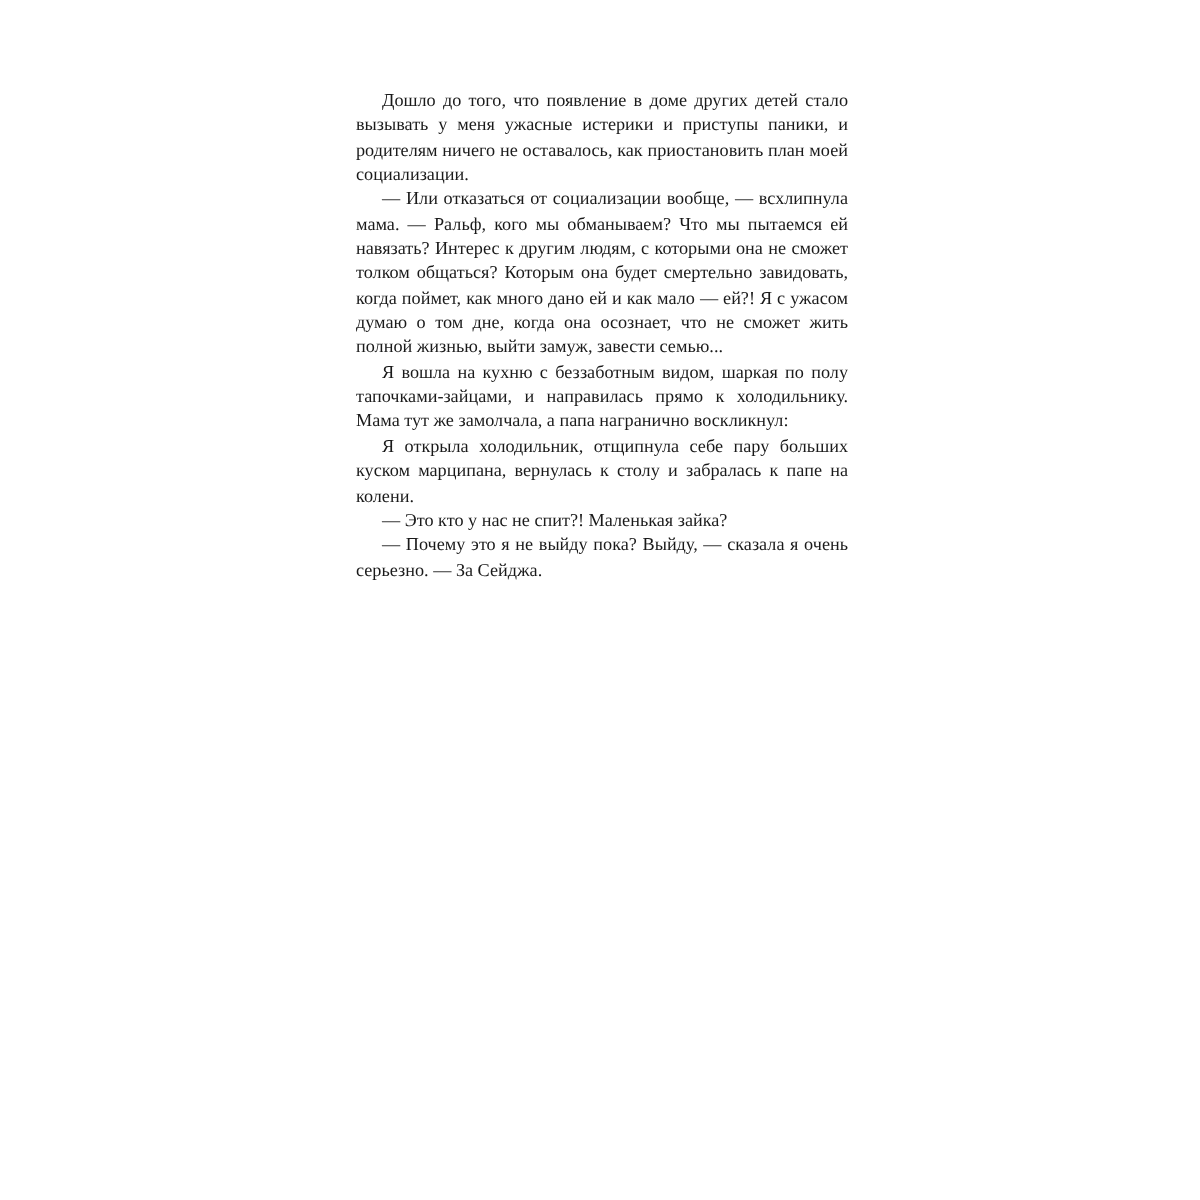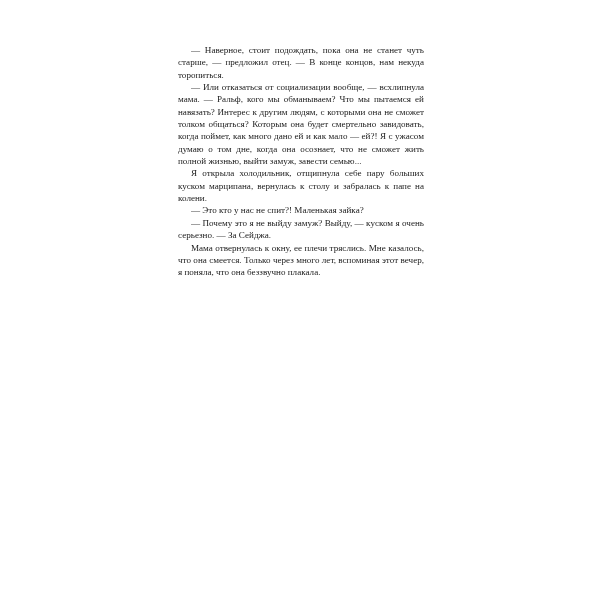--- a/index.html
+++ b/index.html
@@ -36,20 +36,20 @@
     font-family: "Liberation Serif", serif;
     hyphens: manual;
     -webkit-hyphens: manual;
   }
 </style>
 </head>
 <body>
 
 <div class="page">
   <div class="text-column">
-    <p class="para">— Наверное, стоит подождать, пока она не станет чуть старше, — предложил отец. — В конце концов, нам некуда торопиться.</p>
+    <p class="para">Дошло до того, что появление в доме других детей стало вызывать у меня ужасные истерики и приступы паники, и родителям ничего не оставалось, как приостановить план моей социализации.</p>
     <p class="para">— Или отказаться от социализации вообще, — всхлипнула мама. — Ральф, кого мы обманываем? Что мы пытаемся ей навязать? Интерес к другим людям, с которыми она не сможет толком общаться? Которым она будет смертельно завидовать, когда поймет, как много дано ей и как мало — ей?! Я с ужасом думаю о том дне, когда она осознает, что не сможет жить полной жизнью, выйти замуж, завести семью...</p>
+    <p class="para">Я вошла на кухню с беззаботным видом, шаркая по полу тапочками-зайцами, и направилась прямо к холодильнику. Мама тут же замолчала, а папа награнично воскликнул:</p>
     <p class="para">Я открыла холодильник, отщипнула себе пару больших куском марципана, вернулась к столу и забралась к папе на колени.</p>
     <p class="para">— Это кто у нас не спит?! Маленькая зайка?</p>
-    <p class="para">— Почему это я не выйду замуж? Выйду, — куском я очень серьезно. — За Сейджа.</p>
-    <p class="para">Мама отвернулась к окну, ее плечи тряслись. Мне казалось, что она смеется. Только через много лет, вспоминая этот вечер, я поняла, что она беззвучно плакала.</p>
+    <p class="para">— Почему это я не выйду пока? Выйду, — сказала я очень серьезно. — За Сейджа.</p>
   </div>
 </div>
 
 </body></html>

